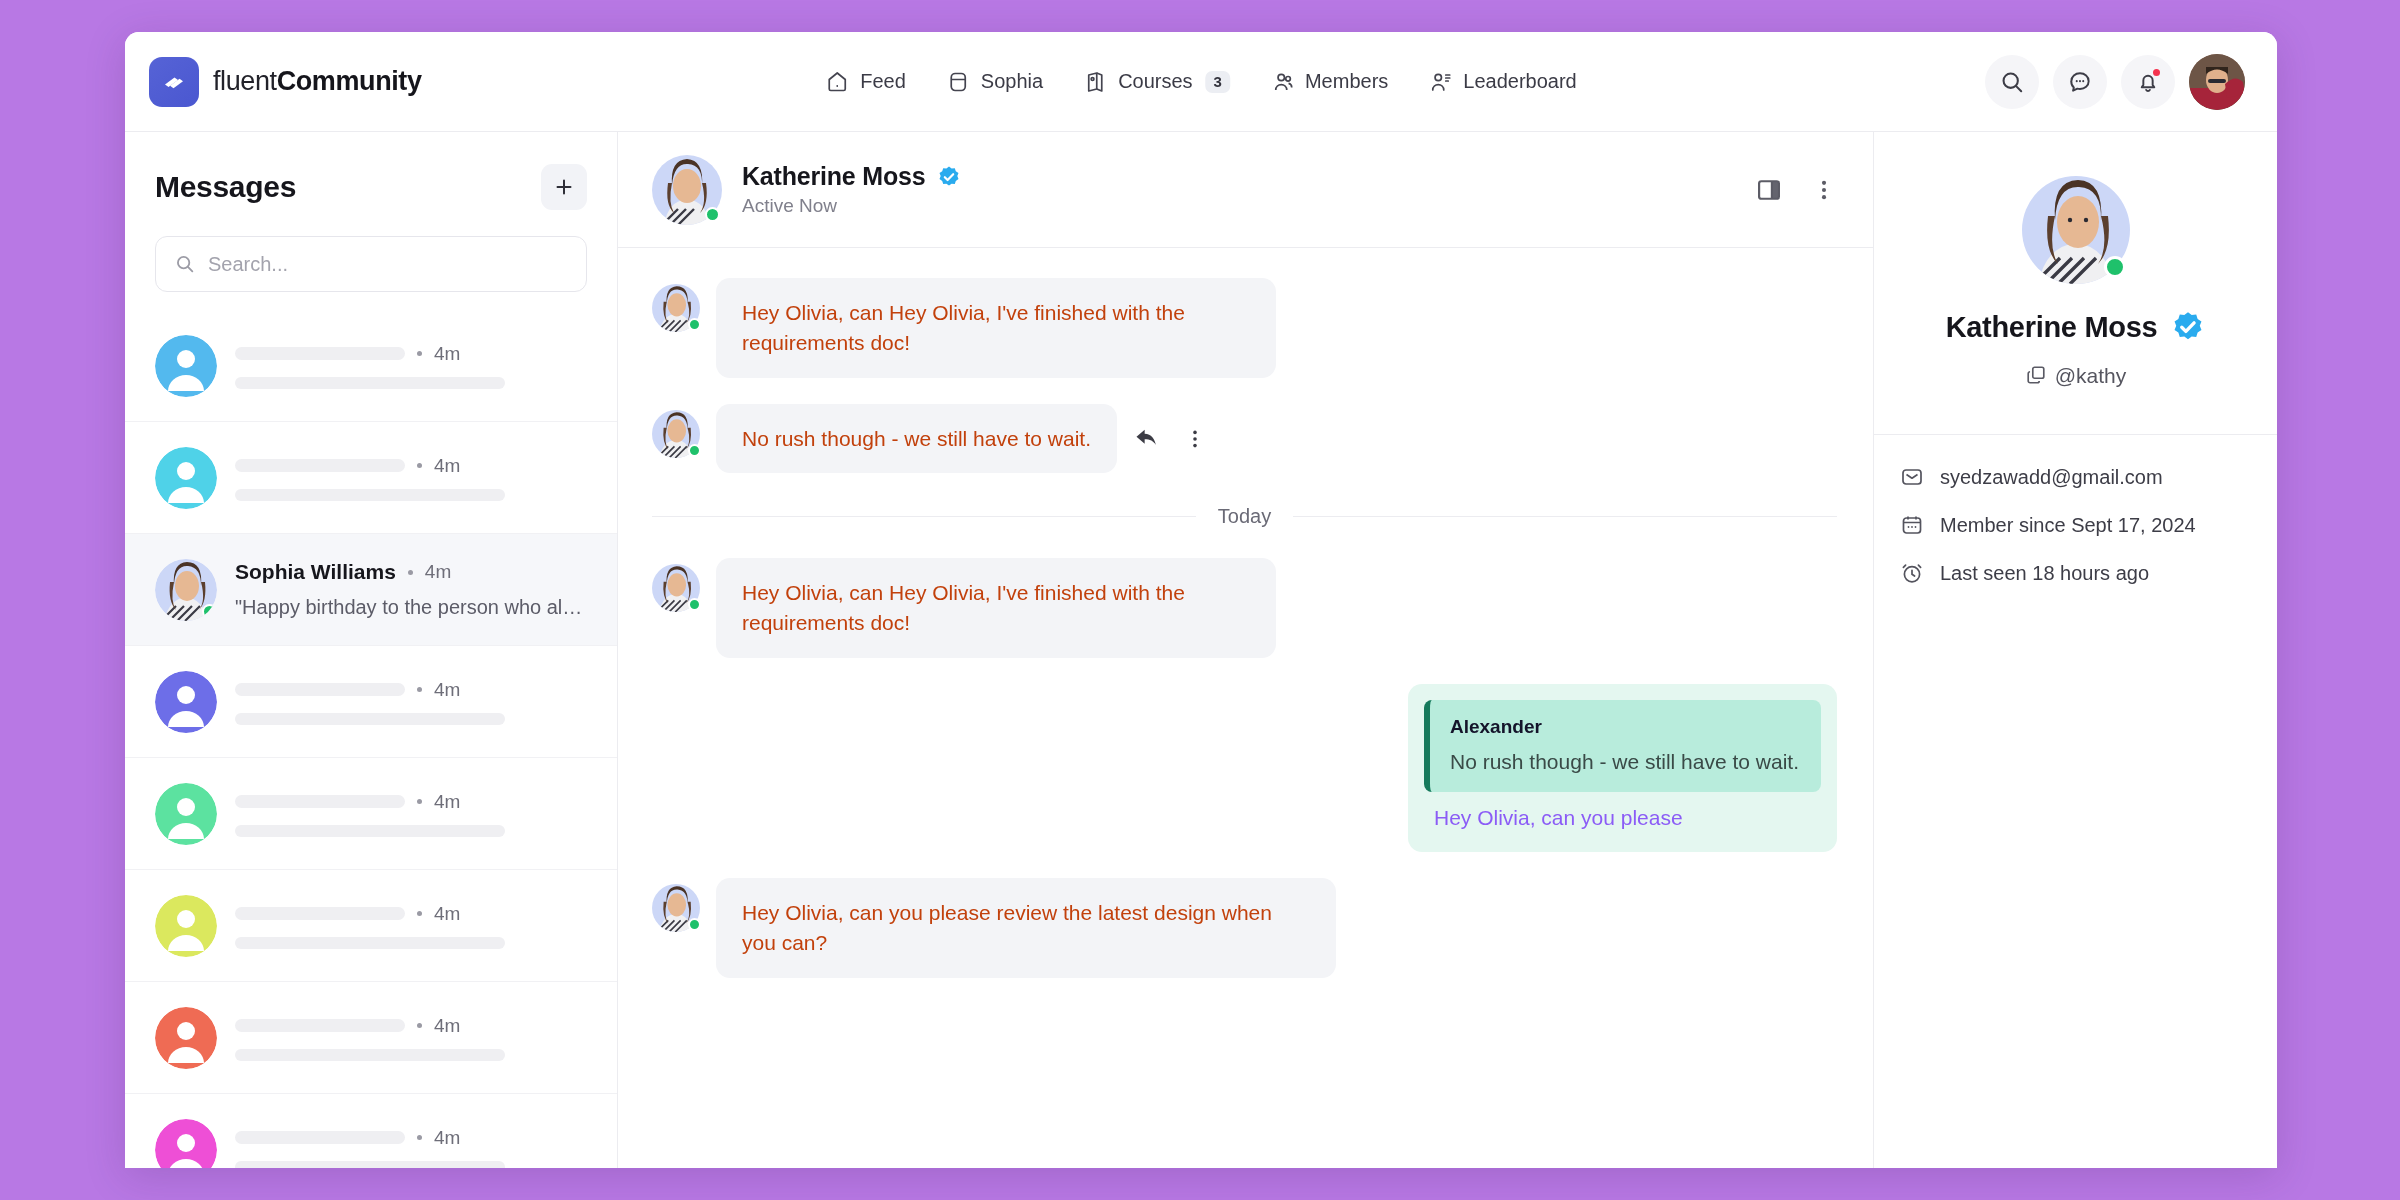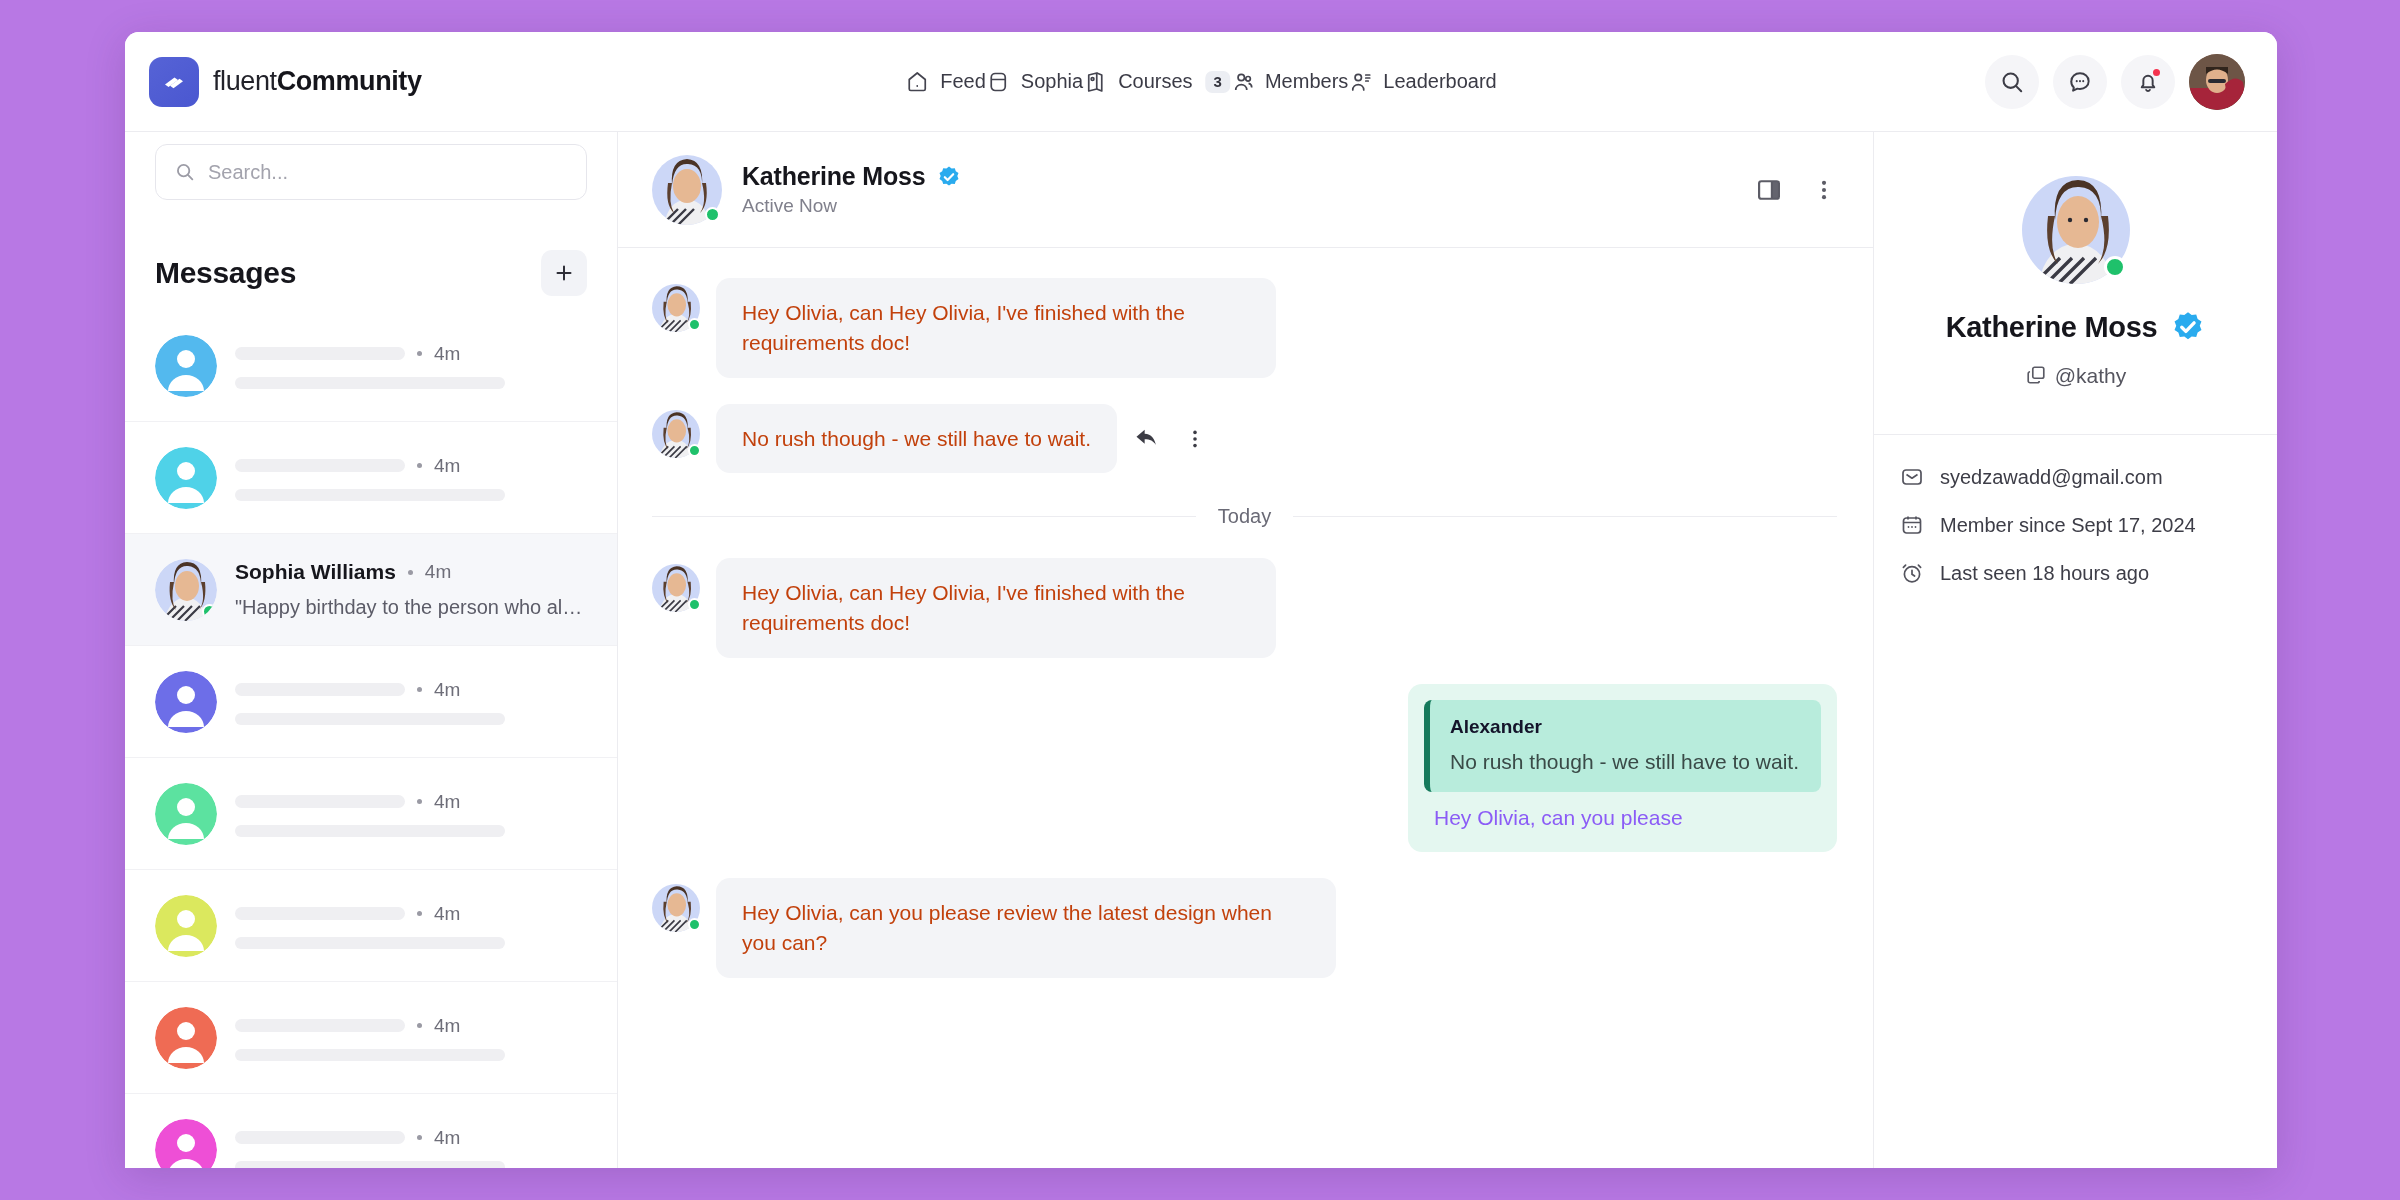--- a/index.html
+++ b/index.html
@@ -63,20 +63,21 @@
   }
   .brand-name .light { font-weight: 400; color: #22222a; }
   .brand-name .bold  { font-weight: 700; color: #15151b; }
 
   #mainnav {
     position: absolute;
     left: 50%;
     transform: translateX(-50%);
     display: flex;
     align-items: center;
+    gap: 40px;
     justify-content: space-between;
   }
   .nav-item {
     display: flex;
     align-items: center;
     gap: 11px;
     font-size: 20px;
     color: #3b3b46;
     cursor: pointer;
     white-space: nowrap;
@@ -465,38 +466,38 @@
             <path d="M36 30 q10 -10 18 -2 l2 12 -18 4 Z" fill="#a6243a"></path>
           </g>
         </svg>
       </div>
     </div>
   </div>
 
   <div id="workspace">
 
     <aside id="messages-pane">
+      <div id="messages-head">
+        <div id="messages-title">Messages</div>
+        <div id="new-message-btn">
+          <svg width="22" height="22" viewBox="0 0 22 22" fill="none" stroke="currentColor" stroke-width="2" stroke-linecap="round">
+            <path d="M11 4.5 V17.5 M4.5 11 H17.5"></path>
+          </svg>
+        </div>
+      </div>
+
       <div id="search-wrap">
         <div id="search-box">
           <span style="display:flex;color:#9c9ca6;">
             <svg width="22" height="22" viewBox="0 0 24 24" fill="none" stroke="currentColor" stroke-width="2" stroke-linecap="round">
               <circle cx="10.5" cy="10.5" r="6.2"></circle>
                 <path d="M15.2 15.2 L20 20"></path>
             </svg>
           </span>
           <input type="text" value="" placeholder="Search..." style="">
-        </div>
-      </div>
-
-      <div id="messages-head">
-        <div id="messages-title">Messages</div>
-        <div id="new-message-btn">
-          <svg width="22" height="22" viewBox="0 0 22 22" fill="none" stroke="currentColor" stroke-width="2" stroke-linecap="round">
-            <path d="M11 4.5 V17.5 M4.5 11 H17.5"></path>
-          </svg>
         </div>
       </div>
 
       <div id="conv-list">
           <div class="conv">
             <div class="conv-avatar">
               <svg class="glyph" width="62" height="62" viewBox="0 0 62 62">
     <circle cx="31" cy="31" r="31" fill="#53b9ee"></circle>
     <circle cx="31" cy="24" r="9" fill="#fff"></circle>
     <path d="M13 56 a18 16 0 0 1 36 0 Z" fill="#fff"></path>

